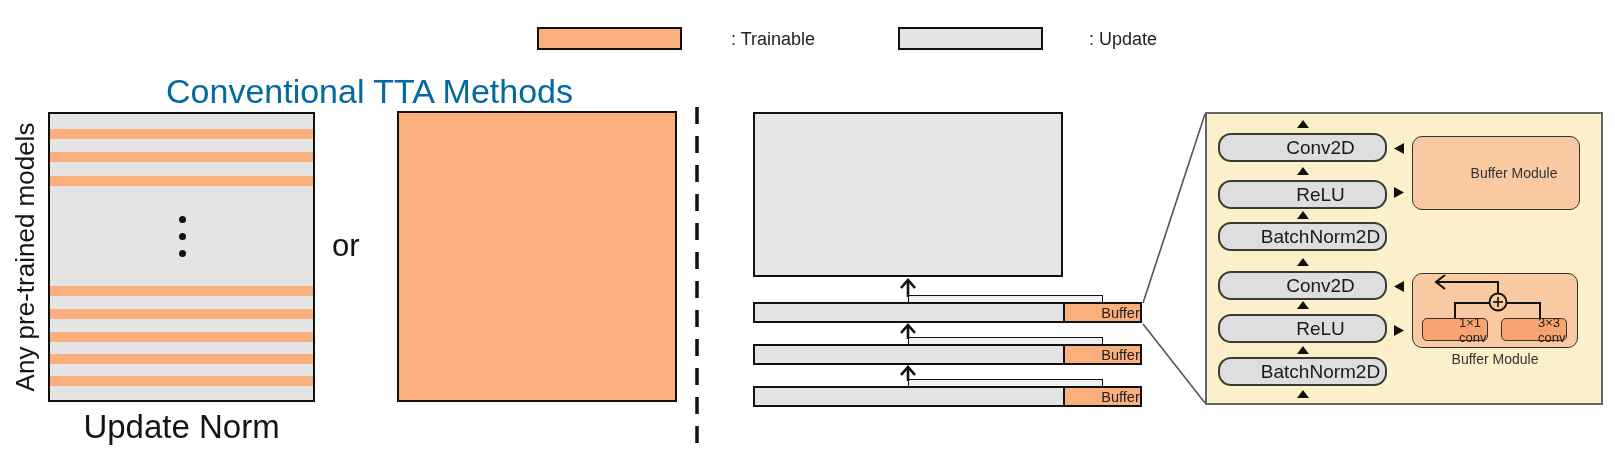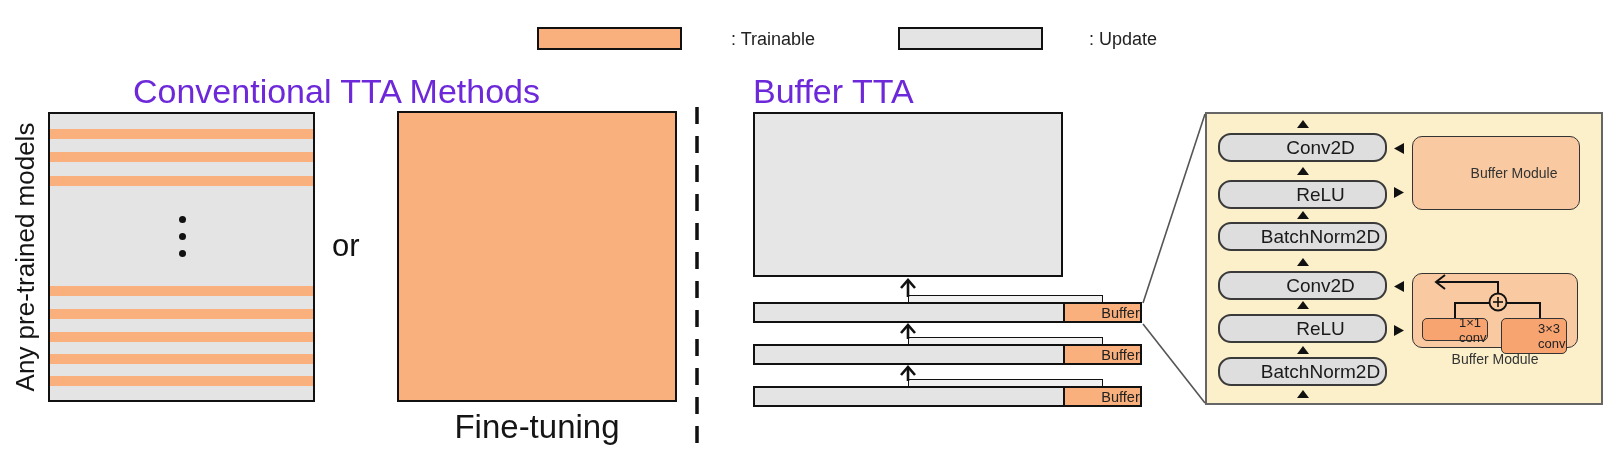--- a/index.html
+++ b/index.html
@@ -4,21 +4,21 @@
 <style>
   html,body{margin:0;padding:0;background:#fff;}
   #canvas{
     position:relative;width:1615px;height:461px;background:#ffffff;
     font-family:Liberation Sans, sans-serif;color:#111;
     overflow:hidden;
   }
   .abs{position:absolute;box-sizing:border-box;}
   .box{border:2.5px solid #111;}
   .ctr{display:flex;align-items:center;justify-content:center;padding-left:36px;}
-  .title{font-size:34px;text-align:left;white-space:nowrap;color:#6d28d9;}
+  .title{font-size:34px;text-align:right;white-space:nowrap;color:#0369a1;}
   .caption{font-size:33px;text-align:center;white-space:nowrap;color:#151515;}
   .legend-label{font-size:18px;white-space:nowrap;color:#222;}
   .stripe{position:absolute;left:0;width:100%;height:10px;}
   .dot{position:absolute;width:7px;height:7px;border-radius:50%;background:#111;}
   .bar{background:#E4E4E4;border:2px solid #111;z-index:2;}
   .strip{background:#F1F1F1;border:1.5px solid #111;z-index:1;}
   .buffer-tag{background:#F9B07C;border:2px solid #111;z-index:3;font-size:14.5px;color:#222;}
   .block{
     background:#DEDEDE;border:2px solid #3a3a3a;border-radius:13px;
     font-size:19px;color:#1a1a1a;z-index:3;
@@ -51,27 +51,26 @@
     <div class="dot" style="left:129px;top:136px;"></div>
   <div class="stripe" style="top: 15px; background: rgb(249, 176, 124);"></div>
       <div class="stripe" style="top: 38px; background: rgb(249, 176, 124);"></div>
       <div class="stripe" style="top: 62px; background: rgb(249, 176, 124);"></div>
       <div class="stripe" style="top: 172px; background: rgb(249, 176, 124);"></div>
       <div class="stripe" style="top: 195px; background: rgb(249, 176, 124);"></div>
       <div class="stripe" style="top: 218px; background: rgb(249, 176, 124);"></div>
       <div class="stripe" style="top: 240px; background: rgb(249, 176, 124);"></div>
       <div class="stripe" style="top: 262px; background: rgb(249, 176, 124);"></div>
     </div>
+  <div class="abs caption" style="left:48px;top:408px;width:267px;">Update Norm</div>
 
   <div class="abs" style="left:332px;top:228px;font-size:31px;">or</div>
 
   <div class="abs box" style="left:397px;top:111px;width:280px;height:291px;background:#F9B07C;"></div>
-  <div class="abs caption" style="left:397px;top:408px;width:280px;">Fine-tuning</div>
 
-  <div class="abs title" style="left:753px;top:72px;width:310px;">Buffer TTA</div>
 
   <div class="abs box" style="left:753px;top:112px;width:310px;height:165px;background:#E6E6E6;border-width:2.5px;z-index:2;"></div>
 
   <div class="abs strip" style="left:908px;top:295px;width:195px;height:8px;"></div>
   <div class="abs bar" style="left:753px;top:302px;width:389px;height:21px;"></div>
   <div class="abs buffer-tag ctr" style="left:1063px;top:302px;width:79px;height:21px;">Buffer</div>
 
   <div class="abs strip" style="left:908px;top:337px;width:195px;height:8px;"></div>
   <div class="abs bar" style="left:753px;top:344px;width:389px;height:21px;"></div>
   <div class="abs buffer-tag ctr" style="left:1063px;top:344px;width:79px;height:21px;">Buffer</div>
@@ -88,21 +87,21 @@
   <div class="abs block ctr" style="left:1218px;top:271px;width:169px;height:29px;">Conv2D</div>
   <div class="abs block ctr" style="left:1218px;top:314px;width:169px;height:29px;">ReLU</div>
   <div class="abs block ctr" style="left:1218px;top:357px;width:169px;height:29px;">BatchNorm2D</div>
 
   <div class="abs module ctr" style="left:1412px;top:136px;width:168px;height:74px;background:#F9C9A2;">
     <span style="font-size:14px;color:#333;">Buffer Module</span>
   </div>
 
   <div class="abs module" style="left:1412px;top:273px;width:166px;height:75px;background:#F9C9A2;"></div>
   <div class="abs convbox ctr" style="left:1422px;top:318px;width:66px;height:23px;background:#F7A470;">1×1 conv</div>
-  <div class="abs convbox ctr" style="left:1501px;top:318px;width:66px;height:36px;background:#F7A470;">3×3 conv</div>
+  <div class="abs convbox ctr" style="left:1501px;top:318px;width:66px;height:23px;background:#F7A470;">3×3 conv</div>
   <div class="abs" style="left:1412px;top:351px;width:166px;text-align:center;font-size:14px;color:#333;z-index:3;">Buffer Module</div>
 
   <svg class="overlay" width="1615" height="461" viewBox="0 0 1615 461">
 
     <line x1="697" y1="107" x2="697" y2="452" stroke="#111" stroke-width="3.5" stroke-dasharray="17 12"></line>
 
     <g stroke="#111" stroke-width="2.6" fill="none">
       <line x1="908" y1="297" x2="908" y2="281"></line>
       <polyline points="901,288 908,280 915,288"></polyline>
     </g>

